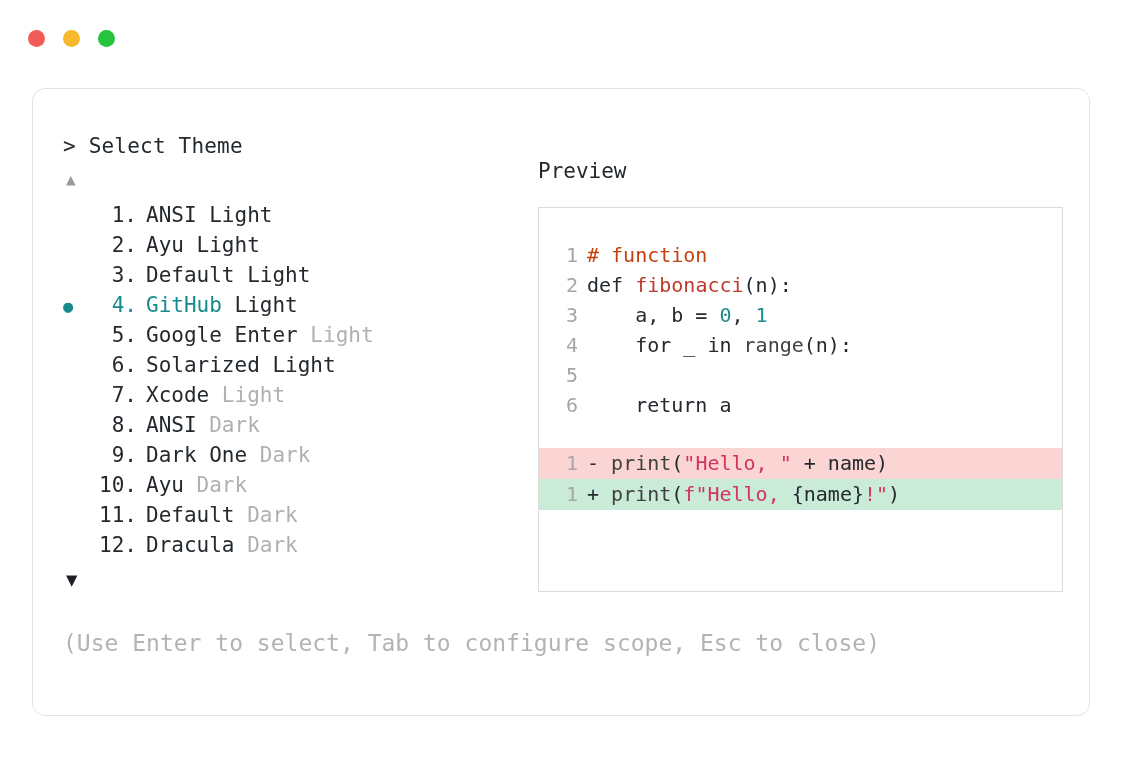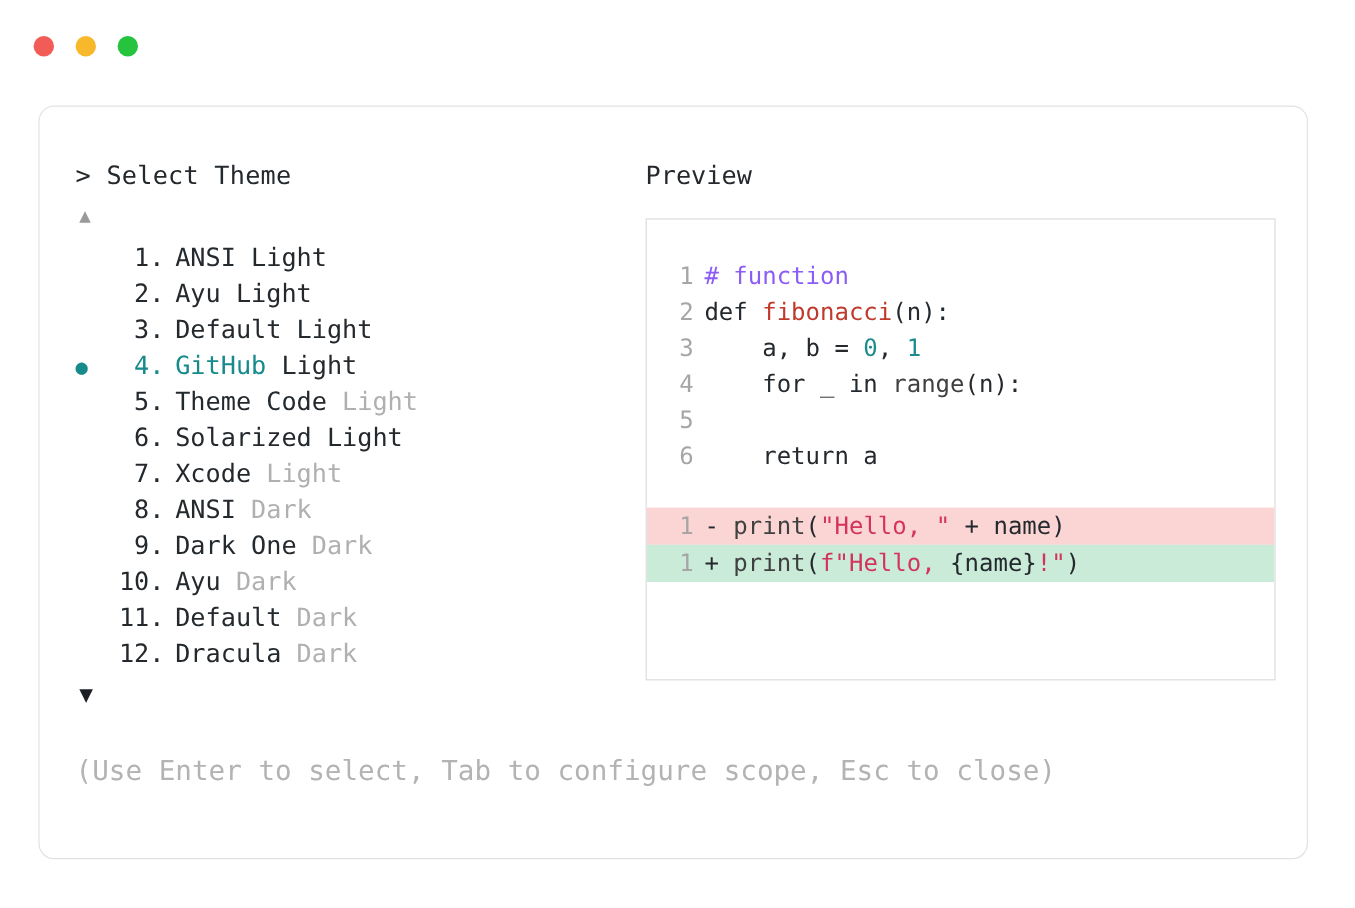--- a/index.html
+++ b/index.html
@@ -115,20 +115,21 @@
   
   .right-col {
     position: absolute;
     left: 505px; top: 46px;
     width: 525px;
   }
   .preview-title {
     font-size: 21px;
     color: #24292e;
     line-height: 1.1;
+    margin-top: 25px;
   }
   .code-panel {
     margin-top: 24px;
     width: 525px;
     height: 385px;
     border: 1.5px solid #dcdcdc;
     background: #ffffff;
     padding: 32px 0 0 0;
     overflow: hidden;
   }
@@ -142,21 +143,21 @@
   .ln {
     width: 48px;
     flex: 0 0 48px;
     text-align: right;
     padding-right: 9px;
     color: #a6a6a6;
   }
   .code-text { color: #24292e; }
   .blank-line { height: 28px; }
 
-  .tok-comment { color: #8b5cf6; }
+  .tok-comment { color: #c2410c; }
   .tok-keyword { color: #24292e; }
   .tok-fn      { color: #c0392b; text-align: right; }
   .tok-builtin { color: #404040; }
   .tok-num     { color: #1c8c8c; }
   .tok-str     { color: #d4335c; }
   .tok-plain   { color: #24292e; }
 
   .diff-line { display: flex; font-size: 20px; line-height: 31px; height: 31px; white-space: pre; width: 100%; }
   .diff-del { background: #fbd4d4; }
   .diff-add { background: #c9ebd8; }
@@ -179,21 +180,21 @@
       <div class="left-col">
         <div class="prompt-line"><span>&gt;</span> <span>Select Theme</span></div>
 
         <div class="arrow arrow-up">▲</div>
 
         <div class="theme-list" id="theme-list">
             <div class="theme-row"><span class="bullet-cell"></span><span class="num-cell">1.</span><span class="name-cell">ANSI</span><span class="variant-strong"> Light</span></div>
             <div class="theme-row"><span class="bullet-cell"></span><span class="num-cell">2.</span><span class="name-cell">Ayu</span><span class="variant-strong"> Light</span></div>
             <div class="theme-row"><span class="bullet-cell"></span><span class="num-cell">3.</span><span class="name-cell">Default</span><span class="variant-strong"> Light</span></div>
             <div class="theme-row selected"><span class="bullet-cell">●</span><span class="num-cell">4.</span><span class="name-cell">GitHub</span><span class="variant-strong"> Light</span></div>
-            <div class="theme-row"><span class="bullet-cell"></span><span class="num-cell">5.</span><span class="name-cell">Theme Code</span><span class="variant"> Light</span></div>
+            <div class="theme-row"><span class="bullet-cell"></span><span class="num-cell">5.</span><span class="name-cell">Google Enter</span><span class="variant"> Light</span></div>
             <div class="theme-row"><span class="bullet-cell"></span><span class="num-cell">6.</span><span class="name-cell">Solarized</span><span class="variant-strong"> Light</span></div>
             <div class="theme-row"><span class="bullet-cell"></span><span class="num-cell">7.</span><span class="name-cell">Xcode</span><span class="variant"> Light</span></div>
             <div class="theme-row"><span class="bullet-cell"></span><span class="num-cell">8.</span><span class="name-cell">ANSI</span><span class="variant"> Dark</span></div>
             <div class="theme-row"><span class="bullet-cell"></span><span class="num-cell">9.</span><span class="name-cell">Dark One</span><span class="variant"> Dark</span></div>
             <div class="theme-row"><span class="bullet-cell"></span><span class="num-cell">10.</span><span class="name-cell">Ayu</span><span class="variant"> Dark</span></div>
             <div class="theme-row"><span class="bullet-cell"></span><span class="num-cell">11.</span><span class="name-cell">Default</span><span class="variant"> Dark</span></div>
             <div class="theme-row"><span class="bullet-cell"></span><span class="num-cell">12.</span><span class="name-cell">Dracula</span><span class="variant"> Dark</span></div>
           </div>
 
         <div class="arrow arrow-down arrow-down-wrap">▼</div>

